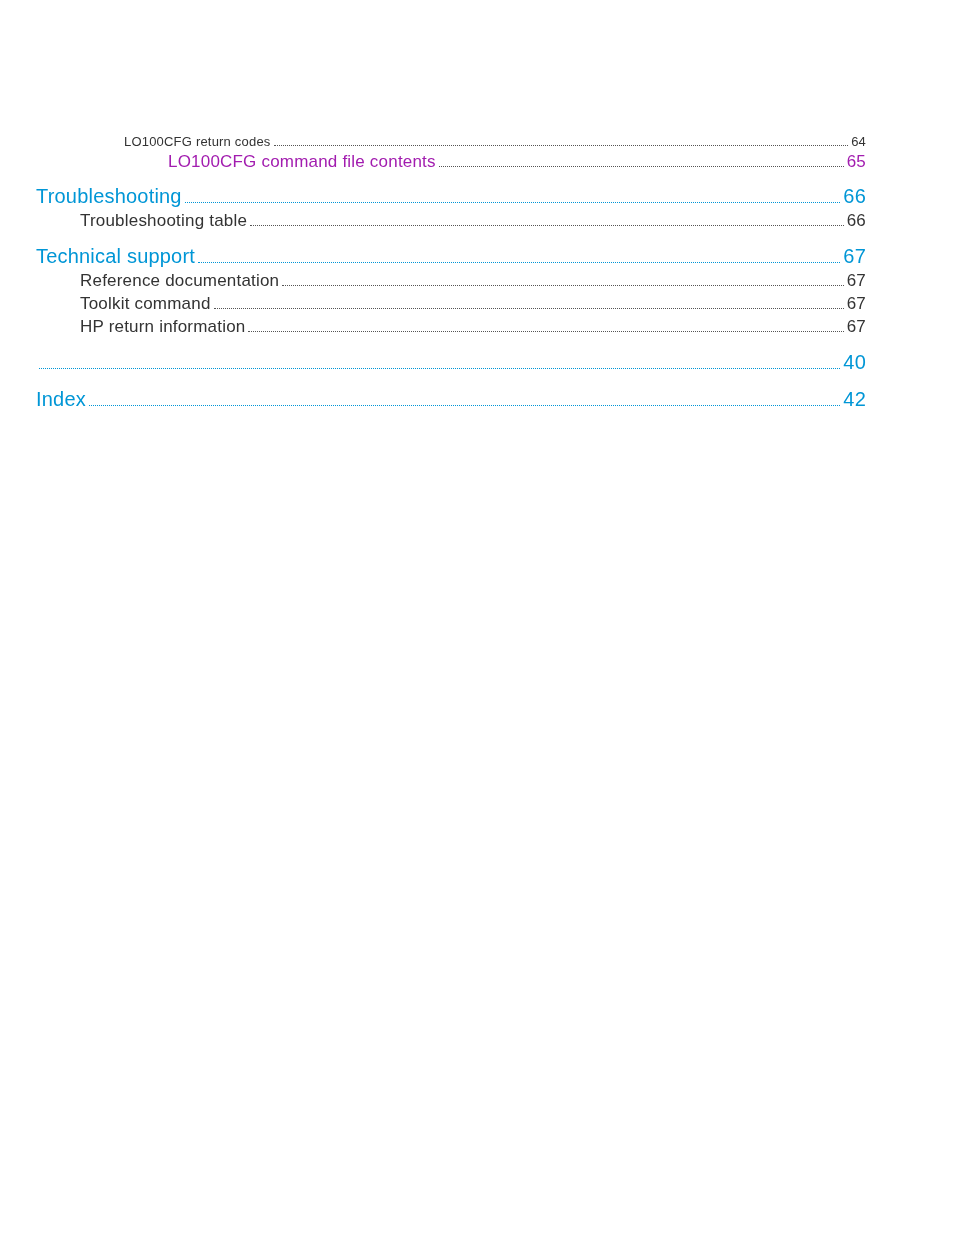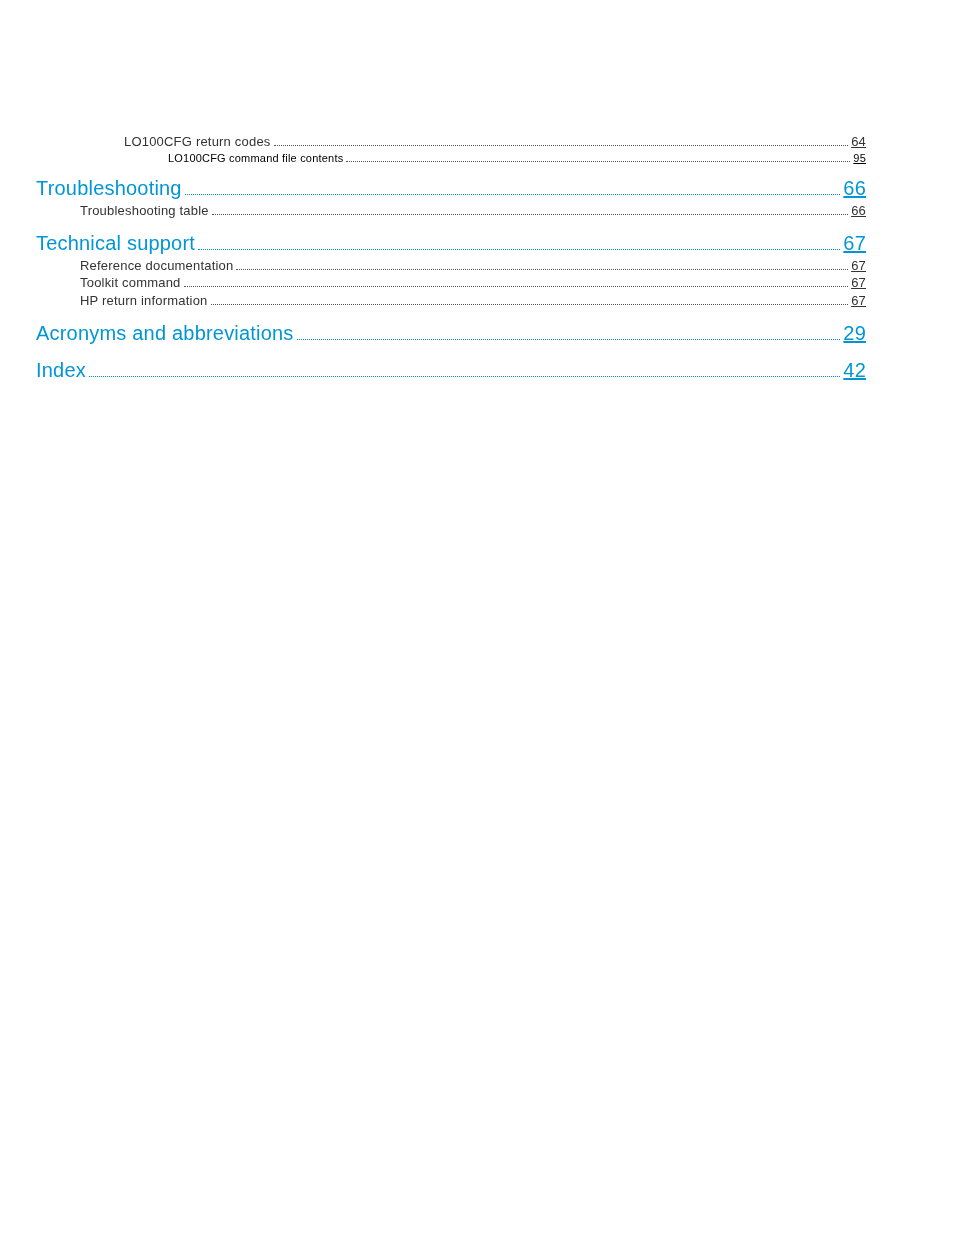--- a/index.html
+++ b/index.html
@@ -30,46 +30,45 @@
   }
   .toc-dots {
     flex: 1 1 auto;
     border-bottom: 1.5px dotted #555;
     margin: 0 3px 3px 3px;
     min-width: 8px;
     height: 0.8em;
   }
   .toc-page {
     flex: 0 0 auto;
-    text-decoration: underline;
   }
   .lvl0 { margin-left: 0px;   font-size: 20px; color: #0096d6; margin-top: 6px; }
   .lvl0 .toc-page { color: #0096d6; }
   .lvl0 .toc-dots { border-bottom-color: #0096d6; }
-  .lvl1 { margin-left: 44px;  font-size: 13px;   color: #333; }
+  .lvl1 { margin-left: 44px;  font-size: 17px;   color: #333; }
   .lvl2 { margin-left: 88px;  font-size: 13px;   color: #333; }
-  .lvl3 { margin-left: 132px; font-size: 11px;   color: #000000; }
+  .lvl3 { margin-left: 132px; font-size: 17px;   color: #a21caf; }
   .group { margin-bottom: 10px; }
   
 </style>
 </head>
 <body>
 
 <div class="page">
   <div id="toc-container">
       <div class="group">
         <div class="toc-line lvl2">
           <span class="toc-label">LO100CFG return codes</span>
           <span class="toc-dots"></span>
           <span class="toc-page">64</span>
         </div>
         <div class="toc-line lvl3">
           <span class="toc-label">LO100CFG command file contents</span>
           <span class="toc-dots"></span>
-          <span class="toc-page">95</span>
+          <span class="toc-page">65</span>
         </div>
       </div>
       <div class="group">
         <div class="toc-line lvl0">
           <span class="toc-label">Troubleshooting</span>
           <span class="toc-dots"></span>
           <span class="toc-page">66</span>
         </div>
         <div class="toc-line lvl1">
           <span class="toc-label">Troubleshooting table</span>
@@ -94,23 +93,22 @@
           <span class="toc-page">67</span>
         </div>
         <div class="toc-line lvl1">
           <span class="toc-label">HP return information</span>
           <span class="toc-dots"></span>
           <span class="toc-page">67</span>
         </div>
       </div>
       <div class="group">
         <div class="toc-line lvl0">
-          <span class="toc-label">Acronyms and abbreviations</span>
           <span class="toc-dots"></span>
-          <span class="toc-page">29</span>
+          <span class="toc-page">40</span>
         </div>
       </div>
       <div class="group">
         <div class="toc-line lvl0">
           <span class="toc-label">Index</span>
           <span class="toc-dots"></span>
           <span class="toc-page">42</span>
         </div>
       </div>
     </div>

